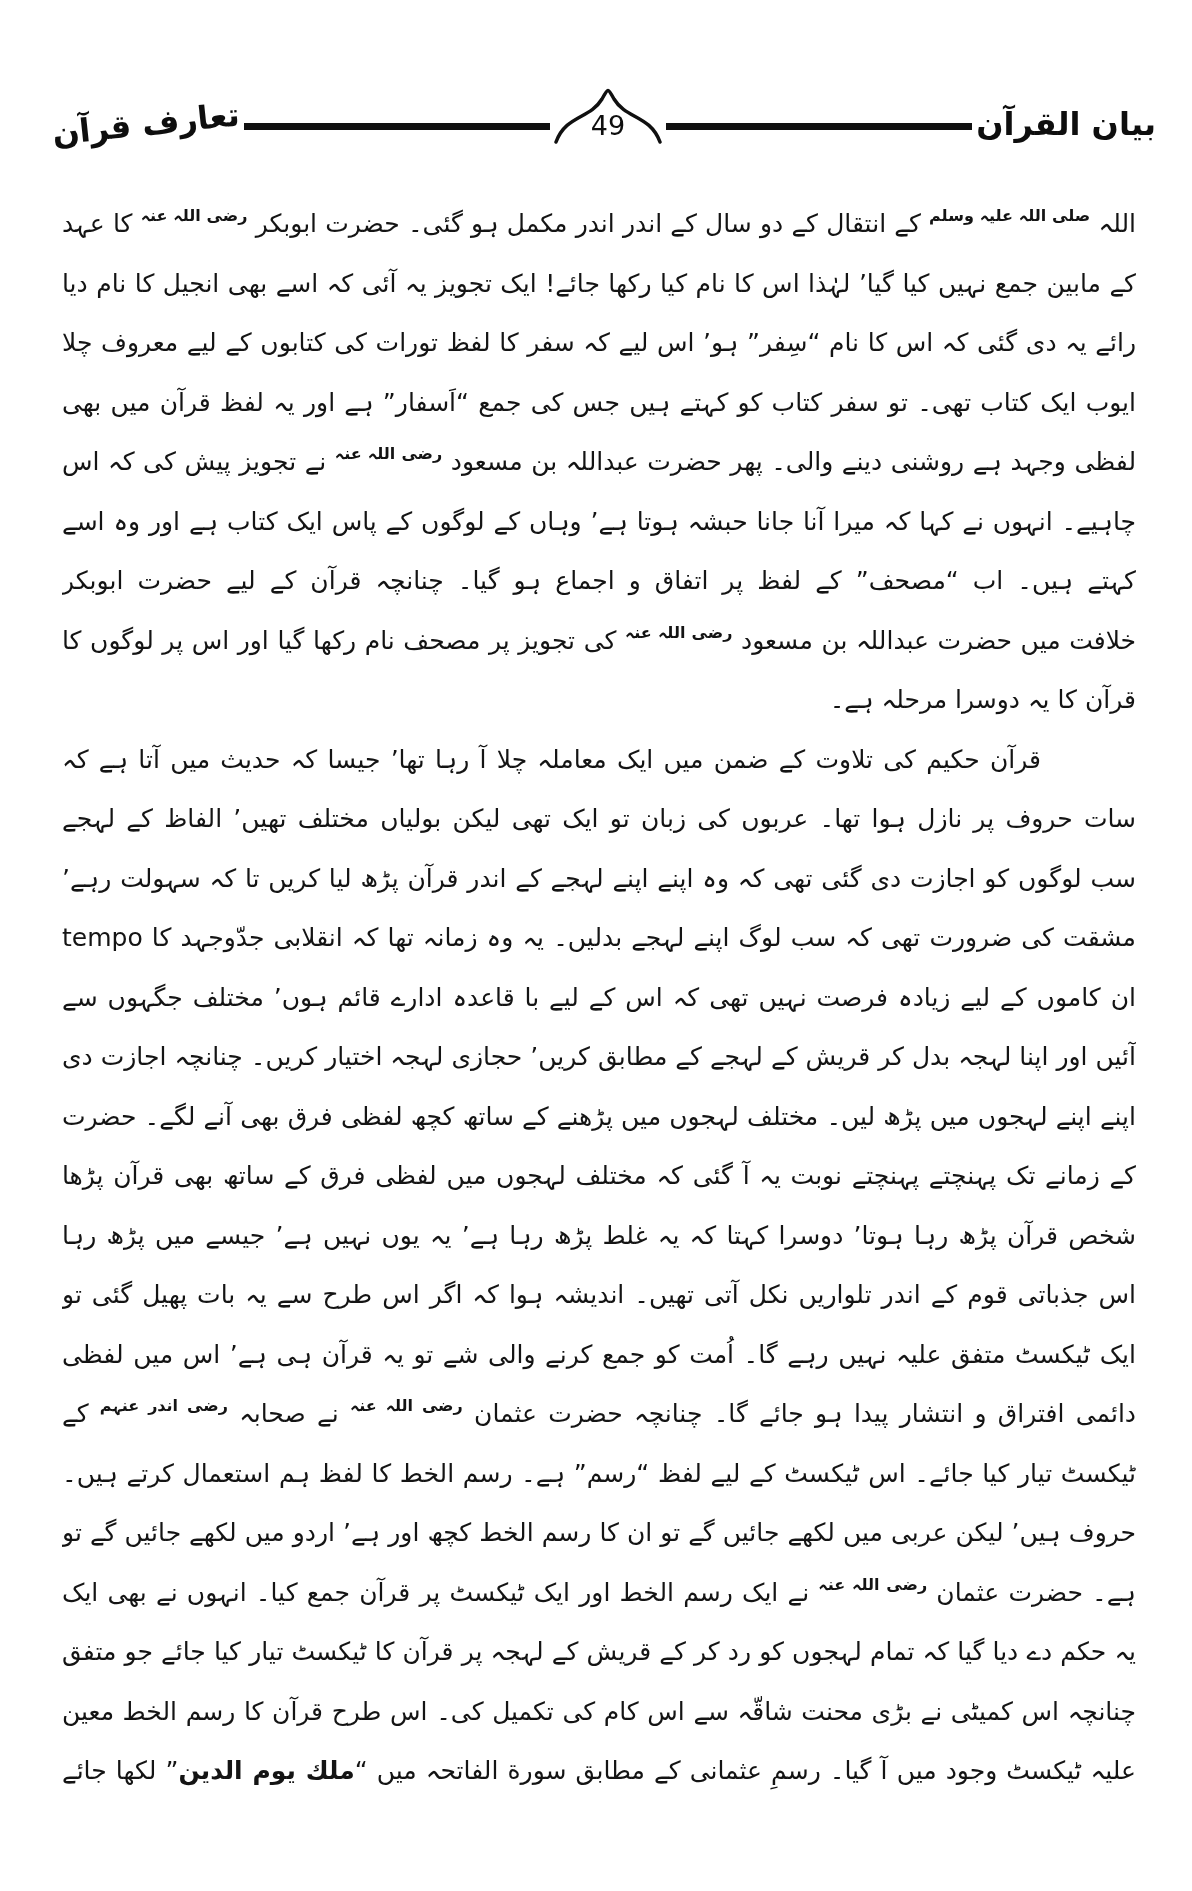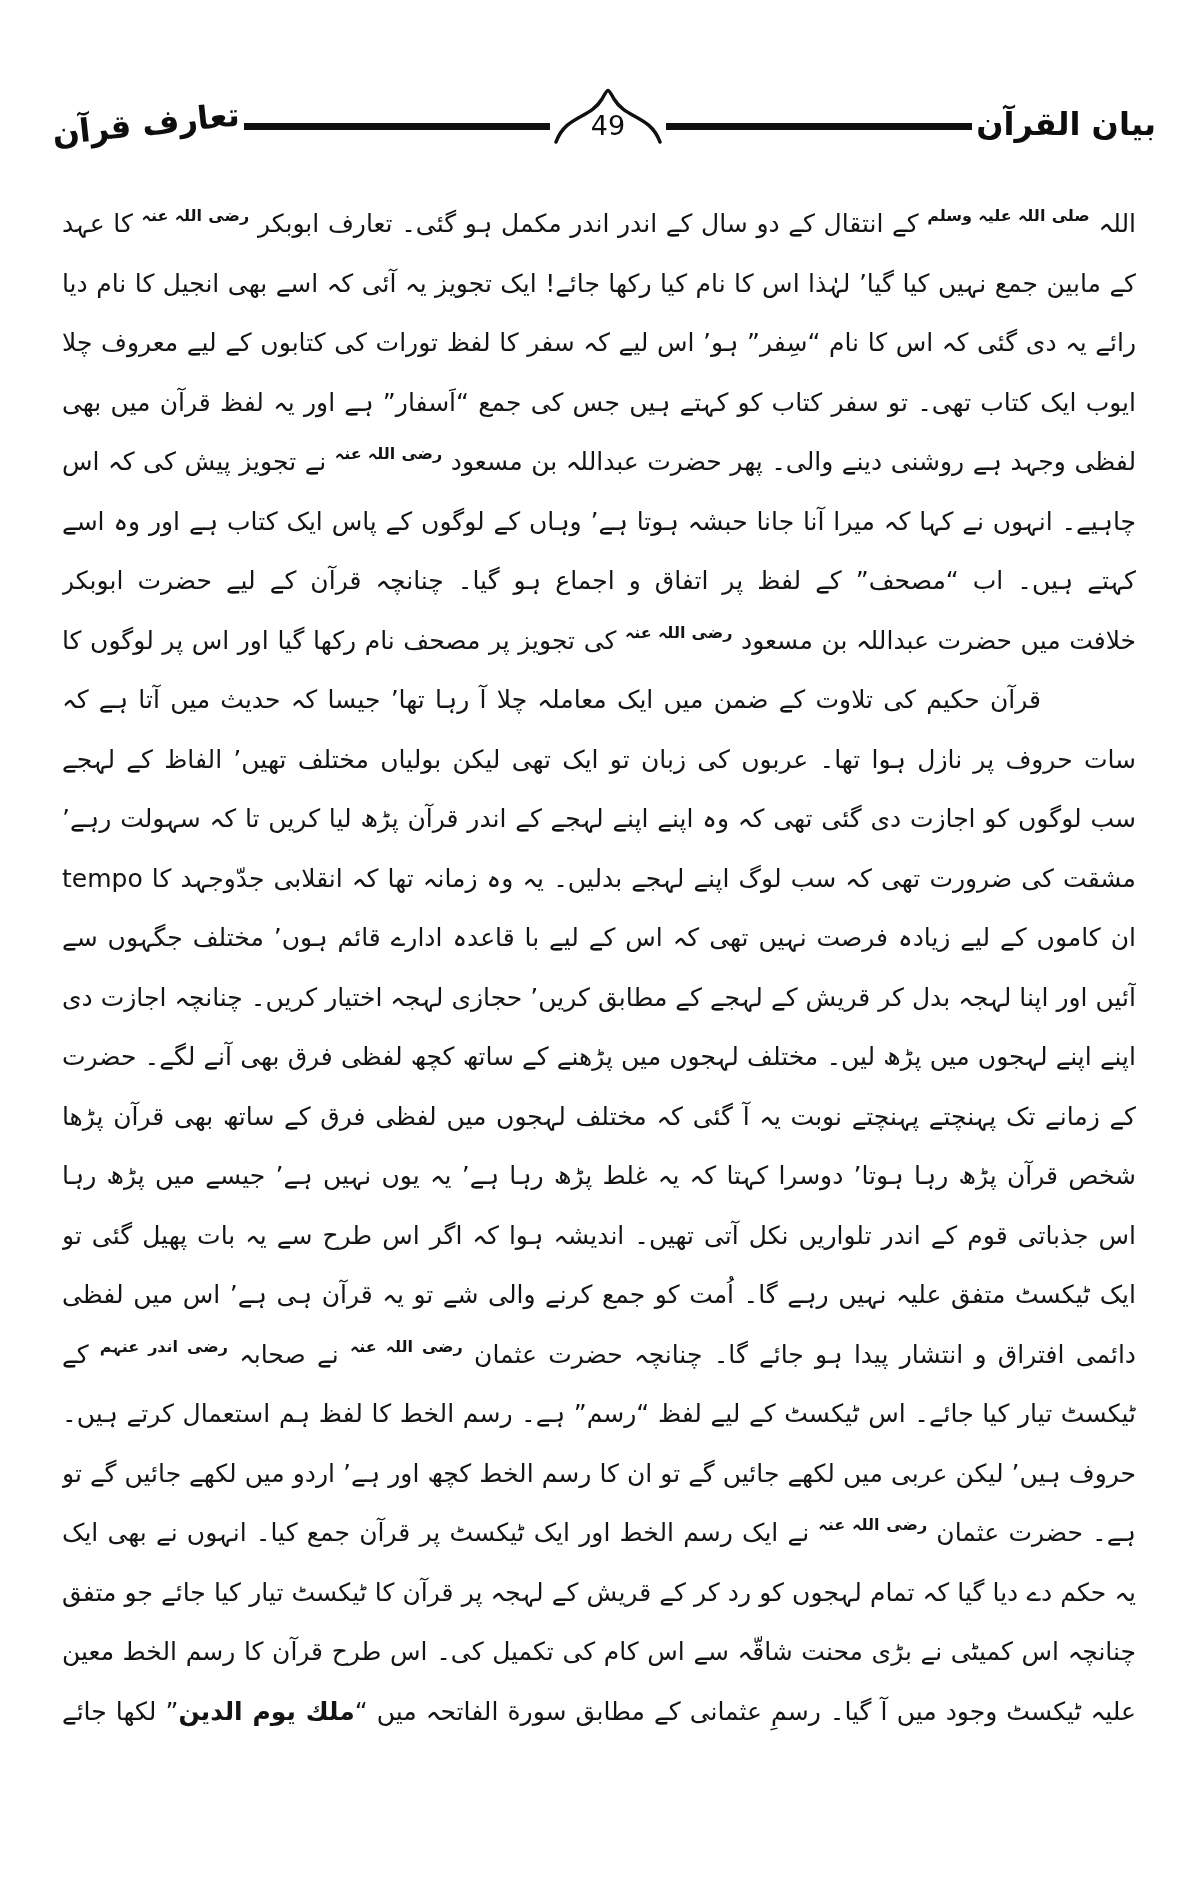--- a/index.html
+++ b/index.html
@@ -49,28 +49,29 @@
     <div class="h-rule"></div>
     <svg class="dome" width="108" height="56" viewBox="0 0 108 56" aria-hidden="true">
       <path d="M2 54 C 12 27, 36 31, 48 11 C 51 5.5, 53 2.5, 54 2.5 C 55 2.5, 57 5.5, 60 11 C 72 31, 96 27, 106 54" fill="#ffffff" stroke="#101010" stroke-width="3.5" stroke-linecap="round"></path>
       <text x="54" y="47" text-anchor="middle">49</text>
     </svg>
     <div class="h-rule"></div>
     <div class="h-title right">بیان القرآن</div>
   </div>
 
   <div class="body-text">
-      <div class="line"><span>اللہ </span><span class="hon">صلی اللہ علیہ وسلم</span><span> کے انتقال کے دو سال کے اندر اندر مکمل ہو گئی۔ تعارف ابوبکر </span><span class="hon">رضی اللہ عنہ</span><span> کا عہد خلافت کُل سوا دو برس ہے۔</span></div>
+      <div class="line"><span>اللہ </span><span class="hon">صلی اللہ علیہ وسلم</span><span> کے انتقال کے دو سال کے اندر اندر مکمل ہو گئی۔ حضرت ابوبکر </span><span class="hon">رضی اللہ عنہ</span><span> کا عہد خلافت کُل سوا دو برس ہے۔</span></div>
       <div class="line"><span>کے مابین جمع نہیں کیا گیا’ لہٰذا اس کا نام کیا رکھا جائے! ایک تجویز یہ آئی کہ اسے بھی انجیل کا نام دیا جائے۔ ایک</span></div>
       <div class="line"><span>رائے یہ دی گئی کہ اس کا نام “سِفر” ہو’ اس لیے کہ سفر کا لفظ تورات کی کتابوں کے لیے معروف چلا آ رہا تھا’ جیسے سفر</span></div>
       <div class="line"><span>ایوب ایک کتاب تھی۔ تو سفر کتاب کو کہتے ہیں جس کی جمع “اَسفار” ہے اور یہ لفظ قرآن میں بھی آیا ہے۔ سفر کا</span></div>
       <div class="line"><span>لفظی وجہد ہے روشنی دینے والی۔ پھر حضرت عبداللہ بن مسعود </span><span class="hon">رضی اللہ عنہ</span><span> نے تجویز پیش کی کہ اس کا نام “مصحف” ہونا</span></div>
       <div class="line"><span>چاہیے۔ انہوں نے کہا کہ میرا آنا جانا حبشہ ہوتا ہے’ وہاں کے لوگوں کے پاس ایک کتاب ہے اور وہ اسے مصحف</span></div>
       <div class="line"><span>کہتے ہیں۔ اب “مصحف” کے لفظ پر اتفاق و اجماع ہو گیا۔ چنانچہ قرآن کے لیے حضرت ابوبکر </span><span class="hon">رضی اللہ عنہ</span></div>
       <div class="line"><span>خلافت میں حضرت عبداللہ بن مسعود </span><span class="hon">رضی اللہ عنہ</span><span> کی تجویز پر مصحف نام رکھا گیا اور اس پر لوگوں کا اجماع ہوا۔ تدوین</span></div>
+      <div class="line no-fill"><span>قرآن کا یہ دوسرا مرحلہ ہے۔</span></div>
       <div class="line indent"><span>قرآن حکیم کی تلاوت کے ضمن میں ایک معاملہ چلا آ رہا تھا’ جیسا کہ حدیث میں آتا ہے کہ قرآن مجید</span></div>
       <div class="line"><span>سات حروف پر نازل ہوا تھا۔ عربوں کی زبان تو ایک تھی لیکن بولیاں مختلف تھیں’ الفاظ کے لہجے مختلف تھے۔ تو</span></div>
       <div class="line"><span>سب لوگوں کو اجازت دی گئی تھی کہ وہ اپنے اپنے لہجے کے اندر قرآن پڑھ لیا کریں تا کہ سہولت رہے’ ورنہ بڑی</span></div>
       <div class="line"><span>مشقت کی ضرورت تھی کہ سب لوگ اپنے لہجے بدلیں۔ یہ وہ زمانہ تھا کہ انقلابی جدّوجہد کا tempo اتنا تیز تھا کہ</span></div>
       <div class="line"><span>ان کاموں کے لیے زیادہ فرصت نہیں تھی کہ اس کے لیے با قاعدہ ادارے قائم ہوں’ مختلف جگہوں سے لوگ</span></div>
       <div class="line"><span>آئیں اور اپنا لہجہ بدل کر قریش کے لہجے کے مطابق کریں’ حجازی لہجہ اختیار کریں۔ چنانچہ اجازت دی گئی تھی کہ</span></div>
       <div class="line"><span>اپنے اپنے لہجوں میں پڑھ لیں۔ مختلف لہجوں میں پڑھنے کے ساتھ کچھ لفظی فرق بھی آنے لگے۔ حضرت عثمان </span></div>
       <div class="line"><span>کے زمانے تک پہنچتے پہنچتے نوبت یہ آ گئی کہ مختلف لہجوں میں لفظی فرق کے ساتھ بھی قرآن پڑھا جانے لگا۔ کوئی</span></div>
       <div class="line"><span>شخص قرآن پڑھ رہا ہوتا’ دوسرا کہتا کہ یہ غلط پڑھ رہا ہے’ یہ یوں نہیں ہے’ جیسے میں پڑھ رہا ہوں وہ صحیح ہے۔ اس پر</span></div>
       <div class="line"><span>اس جذباتی قوم کے اندر تلواریں نکل آتی تھیں۔ اندیشہ ہوا کہ اگر اس طرح سے یہ بات پھیل گئی تو قرآن کا کوئی</span></div>

